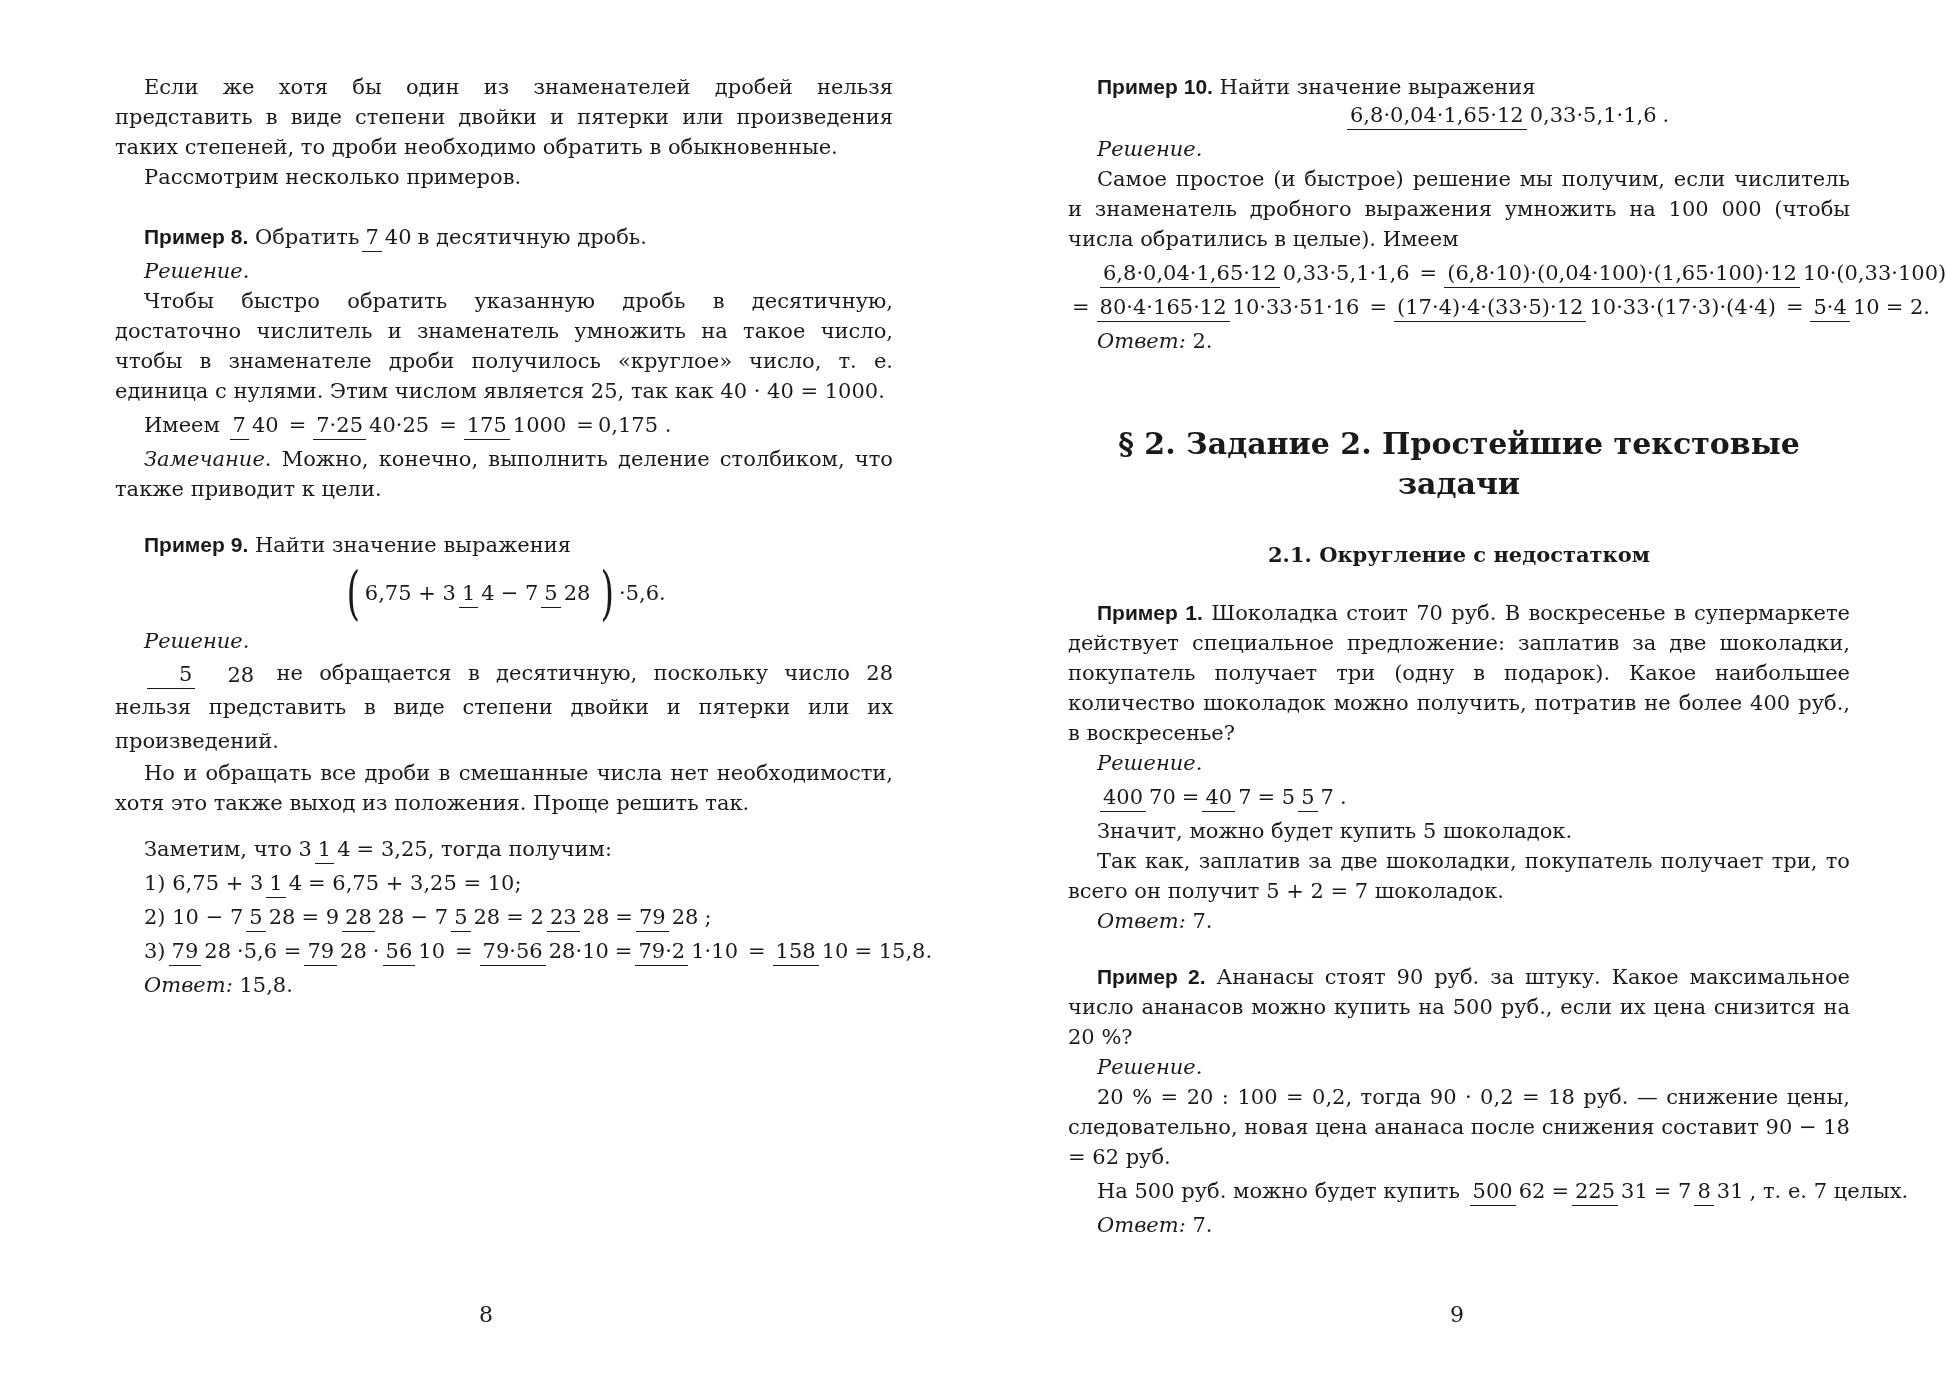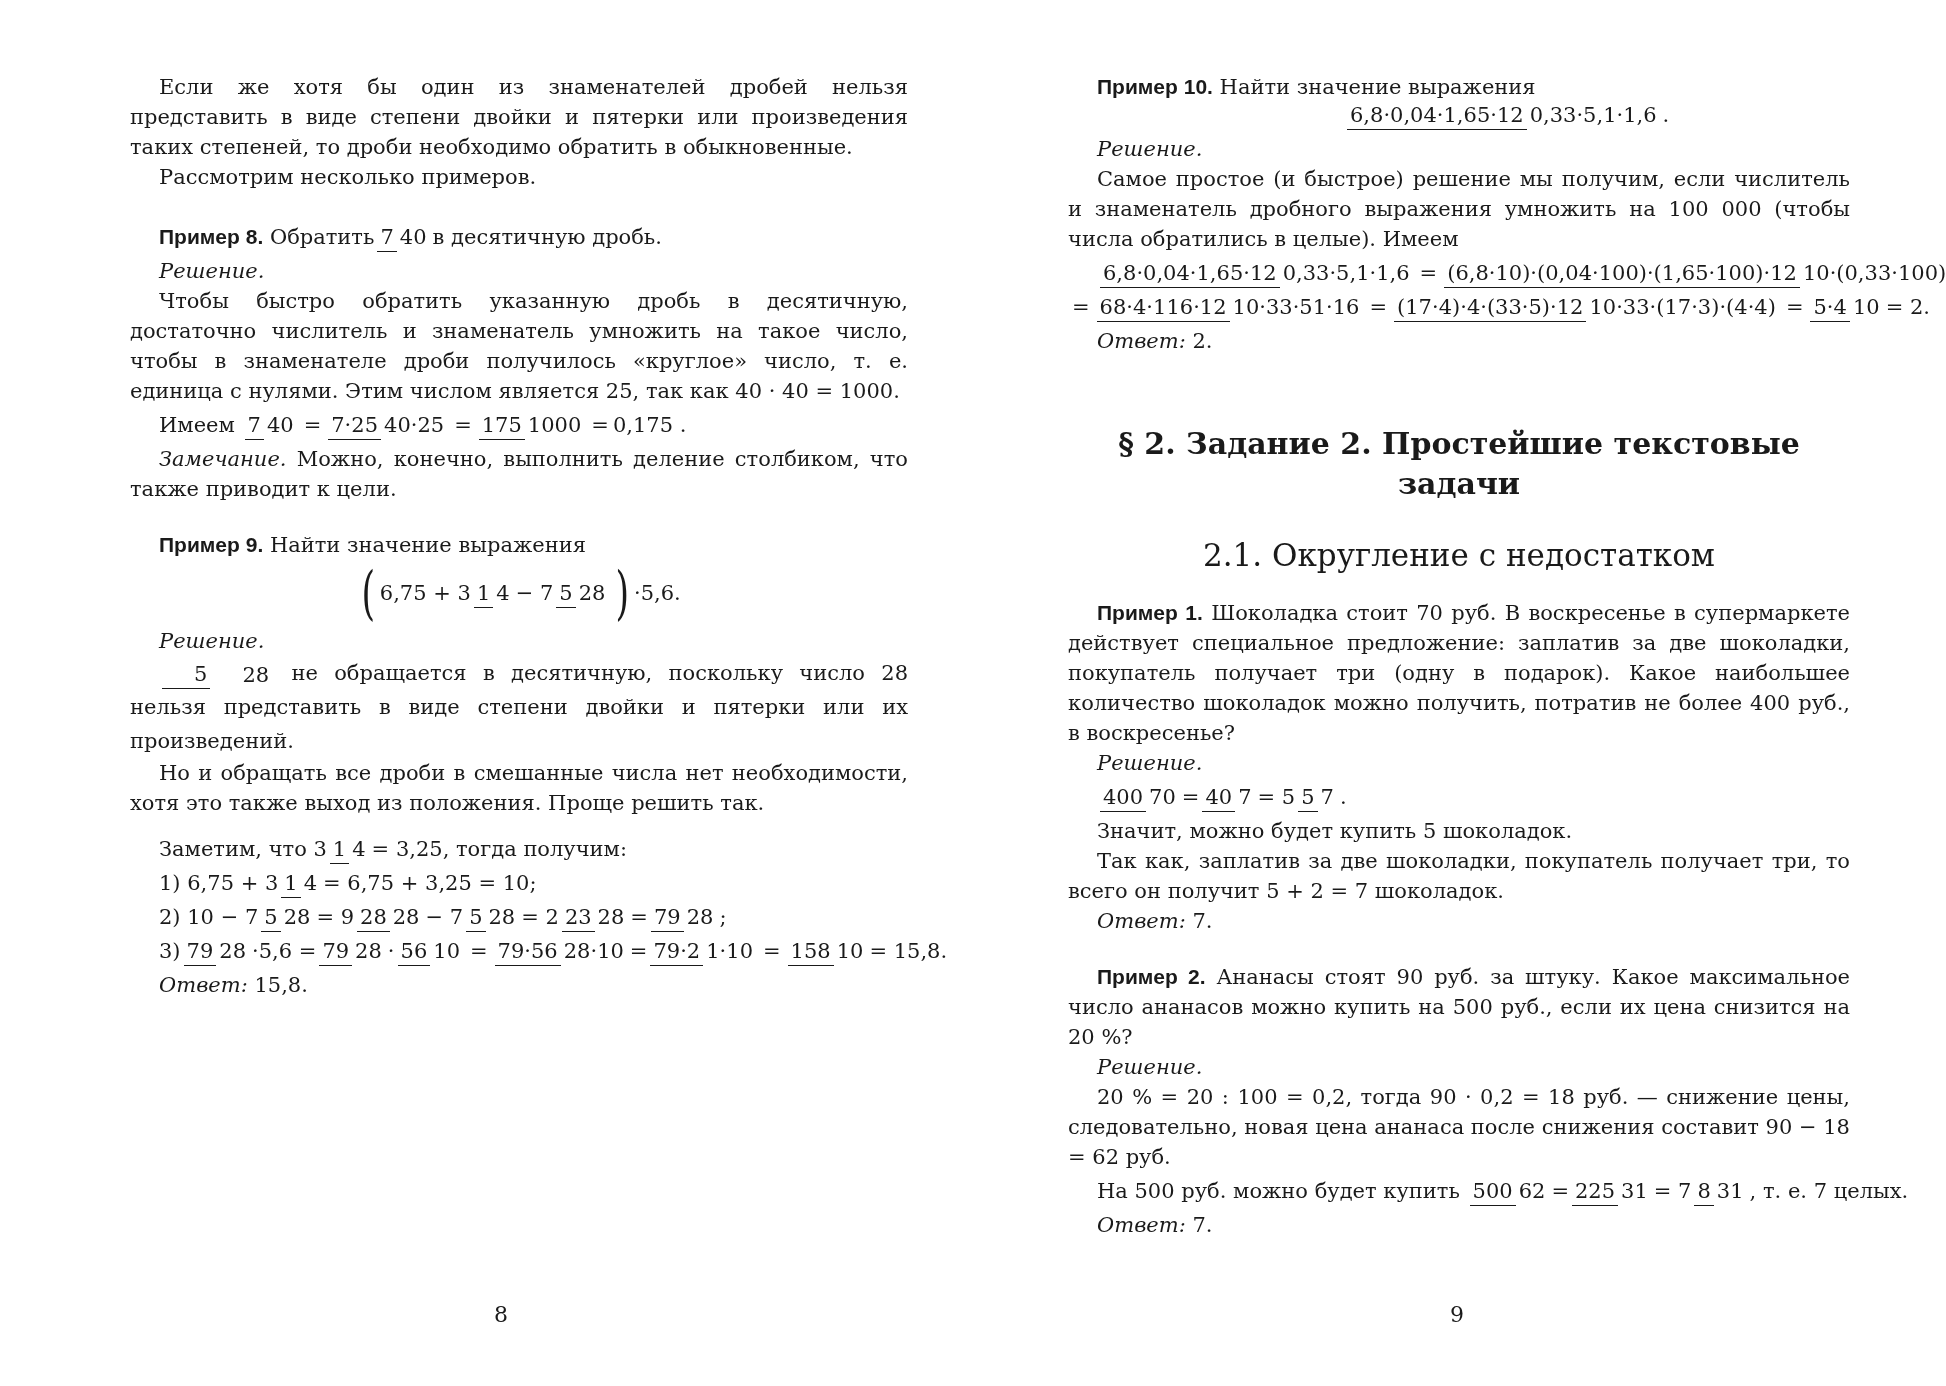--- a/index.html
+++ b/index.html
@@ -1,19 +1,19 @@
 <!DOCTYPE html>
 <html><head>
 <meta charset="utf-8">
 <style>
   html, body { margin:0; padding:0; background:#ffffff; }
   body { width:1946px; height:1386px; position:relative; overflow:hidden;
          font-family:"DejaVu Serif", "Liberation Serif", serif; color:#1a1a1a; }
   .page { position:absolute; top:0; height:1386px; }
-  .page-left { left:15px; width:973px; }
+  .page-left { left:0; width:973px; }
   .page-right { left:973px; width:973px; }
   .col { position:absolute; font-size:21px; line-height:30px; }
   .page-left .col { left:115px; width:778px; top:72px; }
   .page-right .col { left:95px; width:782px; top:72px; }
   p { margin:0; text-align:justify; }
   .ind { text-indent:29px; }
   .bold-sans { font-family:"Liberation Sans", "DejaVu Sans", sans-serif; font-weight:bold; }
   .it { font-style:italic; }
   .gap { height:26px; }
   .gap-s { height:12px; }
@@ -23,21 +23,21 @@
   .frac .den { padding:0 3px; }
   .mline { display:flex; align-items:center; white-space:nowrap; padding-left:29px; margin:4px 0; }
   .mline.noind { padding-left:0; }
   .mline.center { justify-content:center; padding-left:0; }
   .op { margin:0 4px; }
   .paren { font-size:58px; line-height:58px; font-weight:200; transform:scaleX(0.6); display:inline-block; }
   .pagenum { position:absolute; top:1302px; width:40px; text-align:center; font-size:22px; }
   .page-left .pagenum { left:466px; }
   .page-right .pagenum { left:464px; }
   h2.sec { margin:12px; font-size:30px; line-height:40px; text-align:center; font-weight:bold; }
-  h3.sub { margin:0; font-size:31px; line-height:34px; text-align:center; font-weight:normal; }
+  h3.sub { margin:0; font-size:21px; line-height:34px; text-align:center; font-weight:bold; }
 </style>
 </head>
 <body>
 
 <div class="page page-left">
   <div class="col">
     <p class="ind">Если же хотя бы один из знаменателей дробей нельзя представить в виде степени двойки и пятерки или произведения таких степеней, то дроби необходимо обратить в обыкновенные.</p>
     <p class="ind">Рассмотрим несколько примеров.</p>
     <div class="gap"></div>
 
@@ -202,21 +202,21 @@
       <span class="op">=</span>
       <span class="frac">
           <span class="num">(6,8·10)·(0,04·100)·(1,65·100)·12</span>
           <span class="den">10·(0,33·100)·(5,1·10)·(1,6·10)</span>
         </span>
       <span class="op">=</span>
     </div>
     <div class="mline noind">
       <span class="op">=</span>
       <span class="frac">
-          <span class="num">68·4·116·12</span>
+          <span class="num">80·4·165·12</span>
           <span class="den">10·33·51·16</span>
         </span>
       <span class="op">=</span>
       <span class="frac">
           <span class="num">(17·4)·4·(33·5)·12</span>
           <span class="den">10·33·(17·3)·(4·4)</span>
         </span>
       <span class="op">=</span>
       <span class="frac">
           <span class="num">5·4</span>

